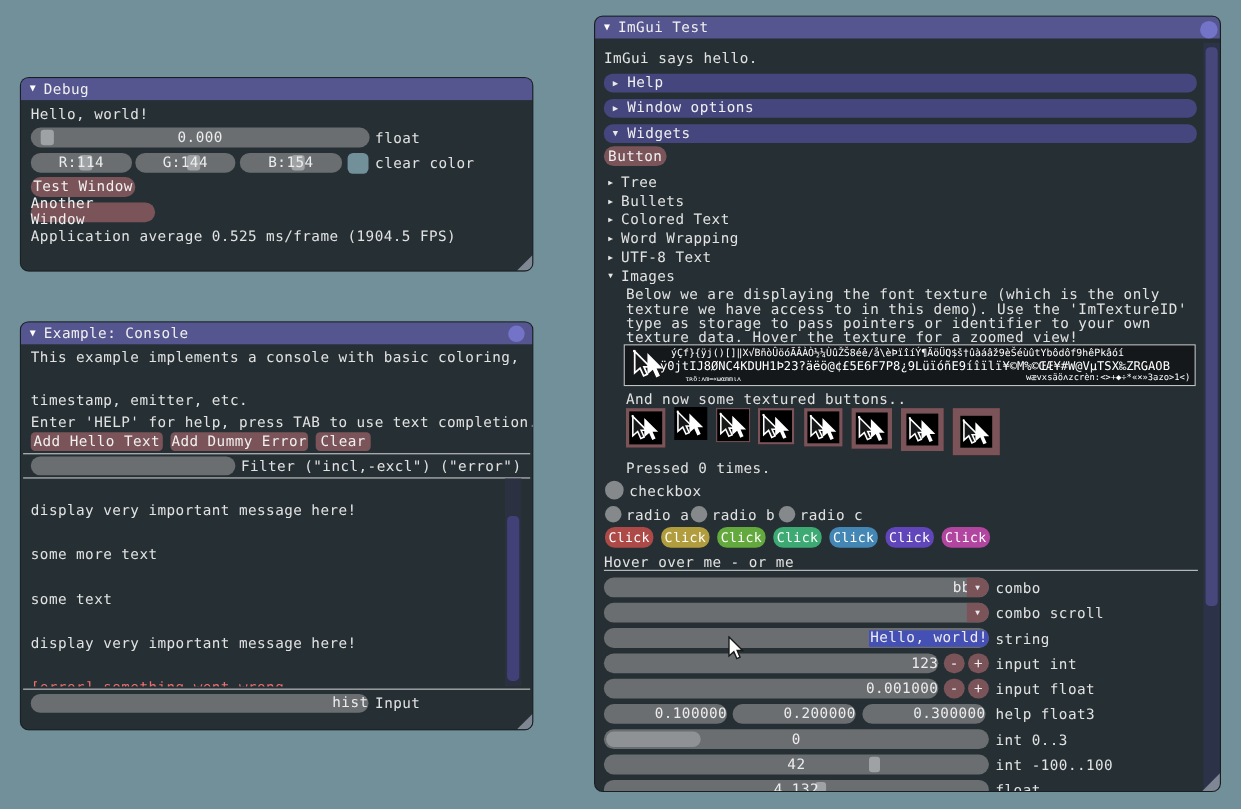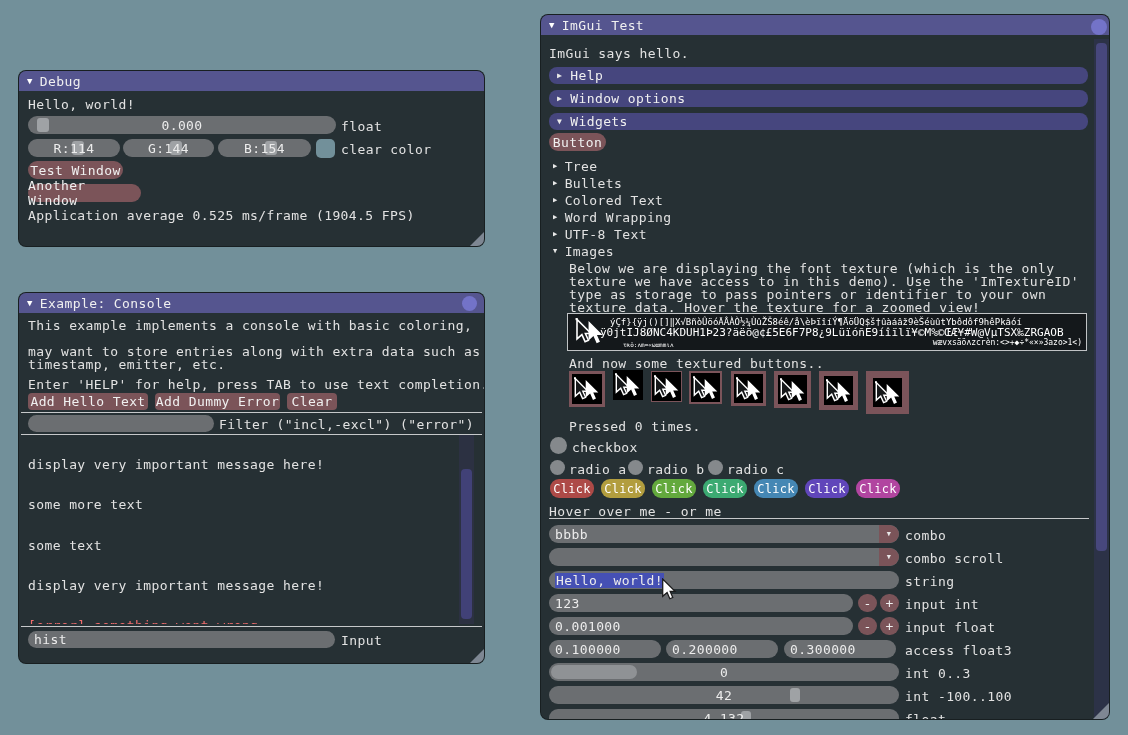--- a/index.html
+++ b/index.html
@@ -8,21 +8,21 @@
        font-family:"DejaVu Sans Mono","Liberation Mono",monospace;
        font-size:13px;letter-spacing:0.4px;color:#e2e2e2;}
   .win{position:absolute;background:#263034;border-radius:8px;overflow:hidden;
        border:1px solid rgba(0,0,0,0.35);}
   .titlebar{position:absolute;left:0;top:0;right:0;height:20px;background:#55558f;
        display:flex;align-items:center;padding-left:8px;gap:7px;color:#f0f0f0;}
   .tri{font-size:9px;line-height:1;color:#fff;}
   .tri-sm{font-size:8px;line-height:1;color:#e8e8e8;}
   .txt{position:absolute;white-space:pre;}
   .frame{position:absolute;background:#6b6e71;border-radius:9px;height:18px;
-       display:flex;align-items:center;color:#ececec;overflow:hidden;}
+       display:flex;align-items:center;color:#ececec;overflow:hidden;justify-content:flex-end;}
   .frame .val{padding-left:6px;}
   .frame .val-center{width:100%;text-align:center;}
   .grab{position:absolute;top:2px;width:12px;height:14px;background:#9fa2a5;border-radius:3px;}
   .btn{position:absolute;background:#7b5459;border-radius:9px;height:18px;
        display:flex;align-items:center;justify-content:center;color:#f0f0f0;}
   .btn-sq{border-radius:4px;height:17px;}
   .hdr{position:absolute;left:8px;width:539px;height:17px;background:#46467e;
        border-radius:8px;display:flex;align-items:center;padding-left:8px;gap:8px;
        color:#f0f0f0;box-sizing:border-box;}
   .treerow{position:absolute;display:flex;align-items:center;gap:7px;}
@@ -99,21 +99,20 @@
 </div>
 
 <div class="win" style="left:18px;top:292px;width:465px;height:370px;">
   <div class="titlebar">
     <span class="tri">▼</span>
     <span>Example: Console</span>
   </div>
   <div class="closebtn" style="left:443px;top:3px;width:15px;height:15px;"></div>
 
   <div class="txt" style="left:9px;top:25px;">This example implements a console with basic coloring,</div>
-  <div class="txt" style="left:9px;top:51px;">may want to store entries along with extra data such as</div>
   <div class="txt" style="left:9px;top:64px;">timestamp, emitter, etc.</div>
   <div class="txt" style="left:9px;top:84px;">Enter 'HELP' for help, press TAB to use text completion.</div>
 
   <div class="btn btn-sq" style="left:9px;top:100px;width:120px;">
     <span>Add Hello Text</span>
   </div>
   <div class="btn btn-sq" style="left:136px;top:100px;width:125px;">
     <span>Add Dummy Error</span>
   </div>
   <div class="btn btn-sq" style="left:268px;top:100px;width:50px;">
@@ -325,21 +324,21 @@
 
   <div class="frame" style="left:8px;top:625px;width:112px;">
     <span class="val">0.100000</span>
   </div>
   <div class="frame" style="left:125px;top:625px;width:112px;">
     <span class="val">0.200000</span>
   </div>
   <div class="frame" style="left:243px;top:625px;width:112px;">
     <span class="val">0.300000</span>
   </div>
-  <div class="txt" style="left:364px;top:628px;">access float3</div>
+  <div class="txt" style="left:364px;top:628px;">help float3</div>
 
   <div class="frame" style="left:8px;top:648px;width:350px;">
     <div class="grab" style="left:2px;width:86px;background:#8f9295;border-radius:8px;"></div>
     <span class="val-center" style="position:relative">0</span>
   </div>
   <div class="txt" style="left:364px;top:651px;">int 0..3</div>
 
   <div class="frame" style="left:8px;top:671px;width:350px;">
     <div class="grab" style="left:241px;width:10px;"></div>
     <span class="val-center" style="position:relative">42</span>

